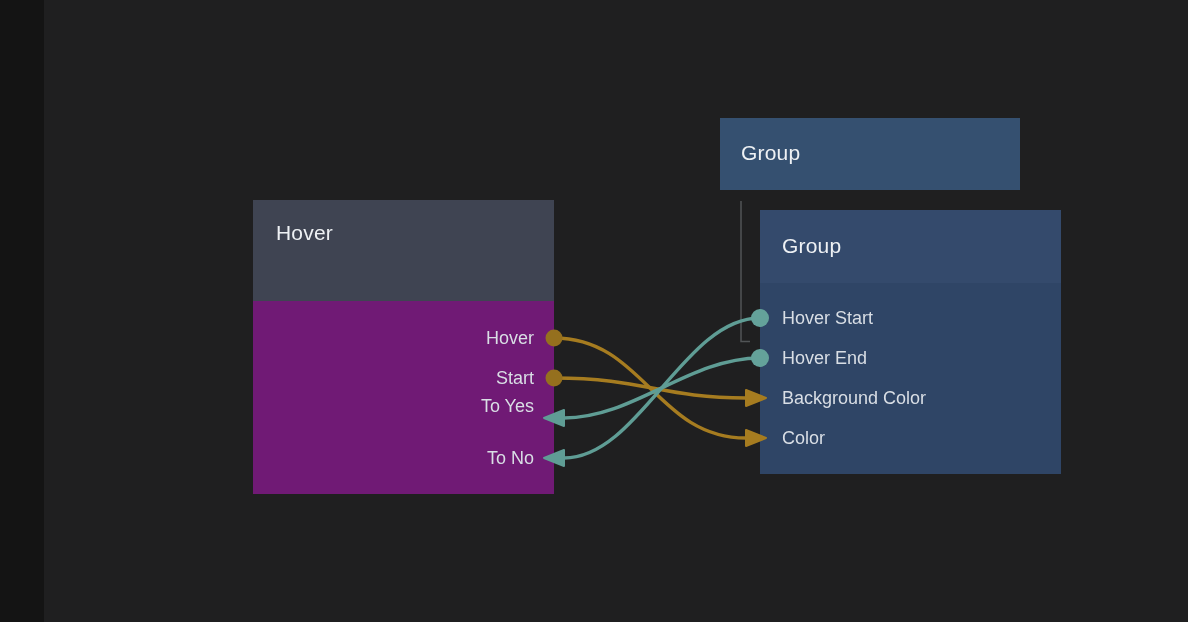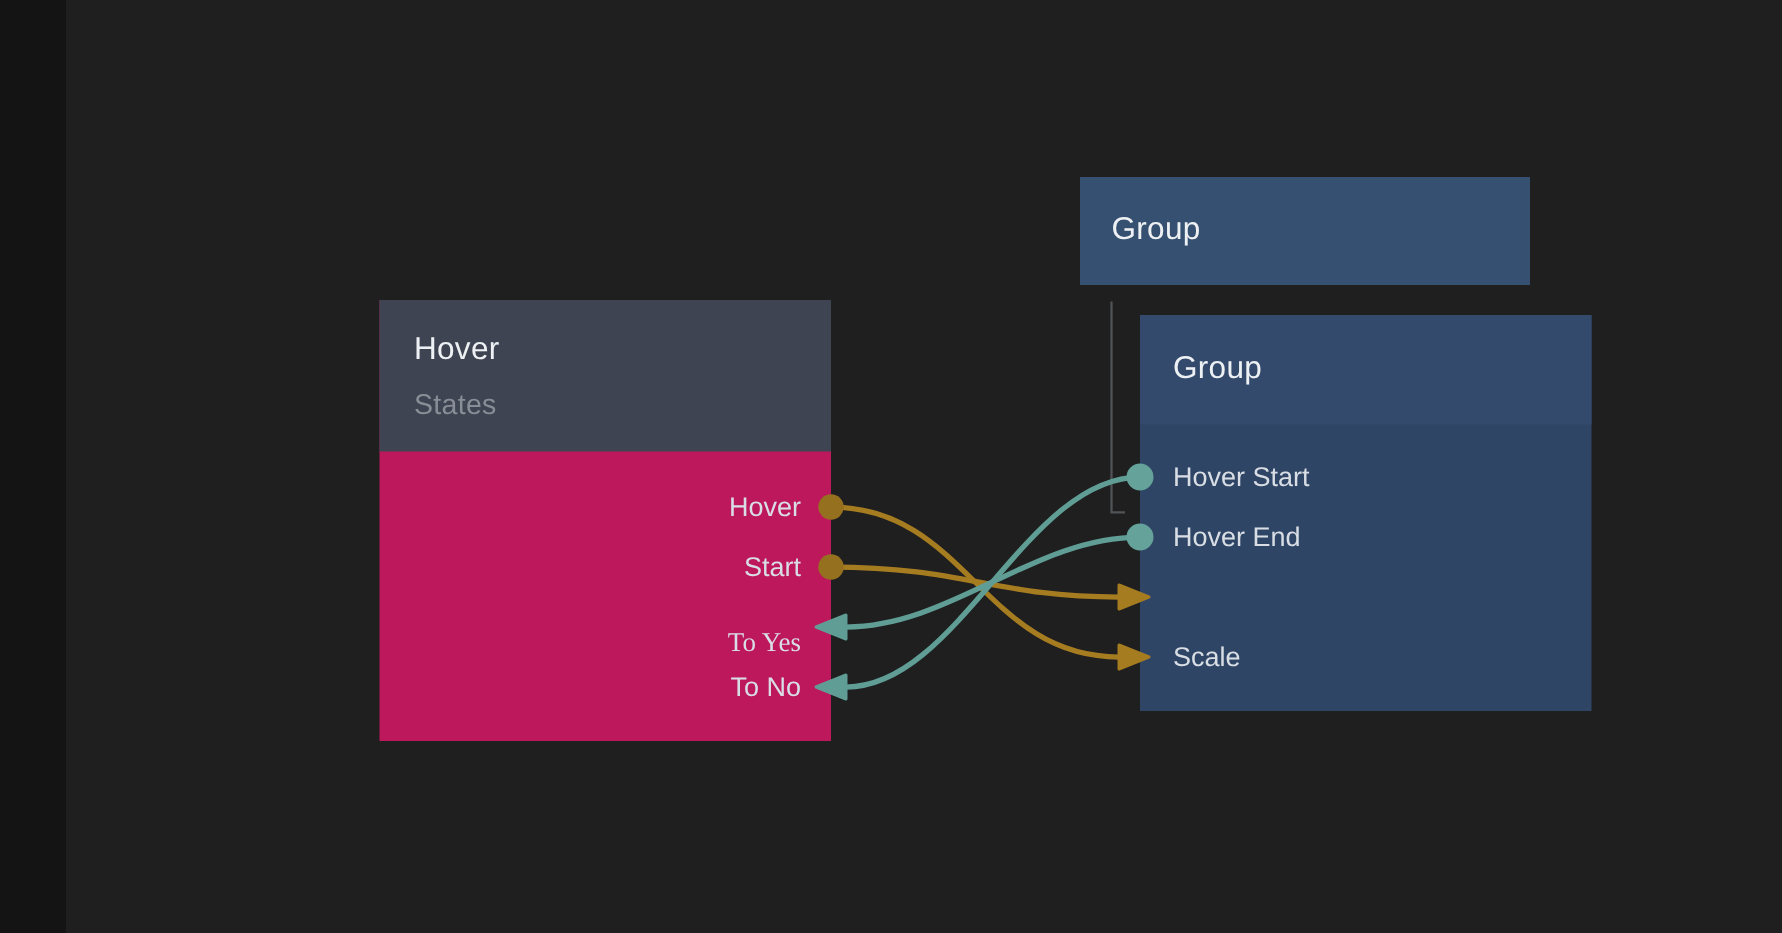--- a/index.html
+++ b/index.html
@@ -54,21 +54,21 @@
     height: 73px;
     background: #344a6c;
     padding: 18px 0 0 22px;
   }
   .node-group-main .node-title { line-height: 36px; }
 
   
   .node-hover {
     left: 209px; top: 200px;
     width: 301px; height: 294px;
-    background: #be185d;
+    background: #701a75;
   }
   .node-hover .node-header {
     height: 101px;
     background: #3f4452;
     padding: 14px 0 0 23px;
   }
   .node-hover .node-title { line-height: 38px; }
   .node-hover .node-subtitle { line-height: 38px; }
 
   .port-row {
@@ -82,21 +82,21 @@
   .row-left  { left: 22px; }                    
   .row-right { right: 20px; text-align: right; }
 
   .node-group-main .r0 { top: 88px; }
   .node-group-main .r1 { top: 128px; }
   .node-group-main .r2 { top: 168px; }
   .node-group-main .r3 { top: 208px; }
 
   .node-hover .r0 { top: 118px; }
   .node-hover .r1 { top: 158px; }
-  .node-hover .r2 { top: 208px; font-family: Liberation Serif, serif; }
+  .node-hover .r2 { top: 186px; }
   .node-hover .r3 { top: 238px; text-align: center; }
 
   .wire-layer {
     position: absolute;
     left: 0; top: 0;
     z-index: 5;
     pointer-events: none;
   }
   .wire { fill: none; stroke-width: 3.5px; stroke-linecap: round; }
   .wire-gold { stroke: #a67c20; }
@@ -119,29 +119,31 @@
   <div class="node node-group-main">
     <div class="node-header">
       <div class="node-title">Group</div>
     </div>
     <div class="port-row row-left r0">
       <span>Hover Start</span>
     </div>
     <div class="port-row row-left r1">
       <span>Hover End</span>
     </div>
+    <div class="port-row row-left r2">
+      <span>Background Color</span>
+    </div>
     <div class="port-row row-left r3">
-      <span>Scale</span>
+      <span>Color</span>
     </div>
   </div>
 
   <div class="node node-hover">
     <div class="node-header">
       <div class="node-title">Hover</div>
-      <div class="node-subtitle">States</div>
     </div>
     <div class="port-row row-right r0">
       <span>Hover</span>
     </div>
     <div class="port-row row-right r1">
       <span>Start</span>
     </div>
     <div class="port-row row-right r2">
       <span>To Yes</span>
     </div>

